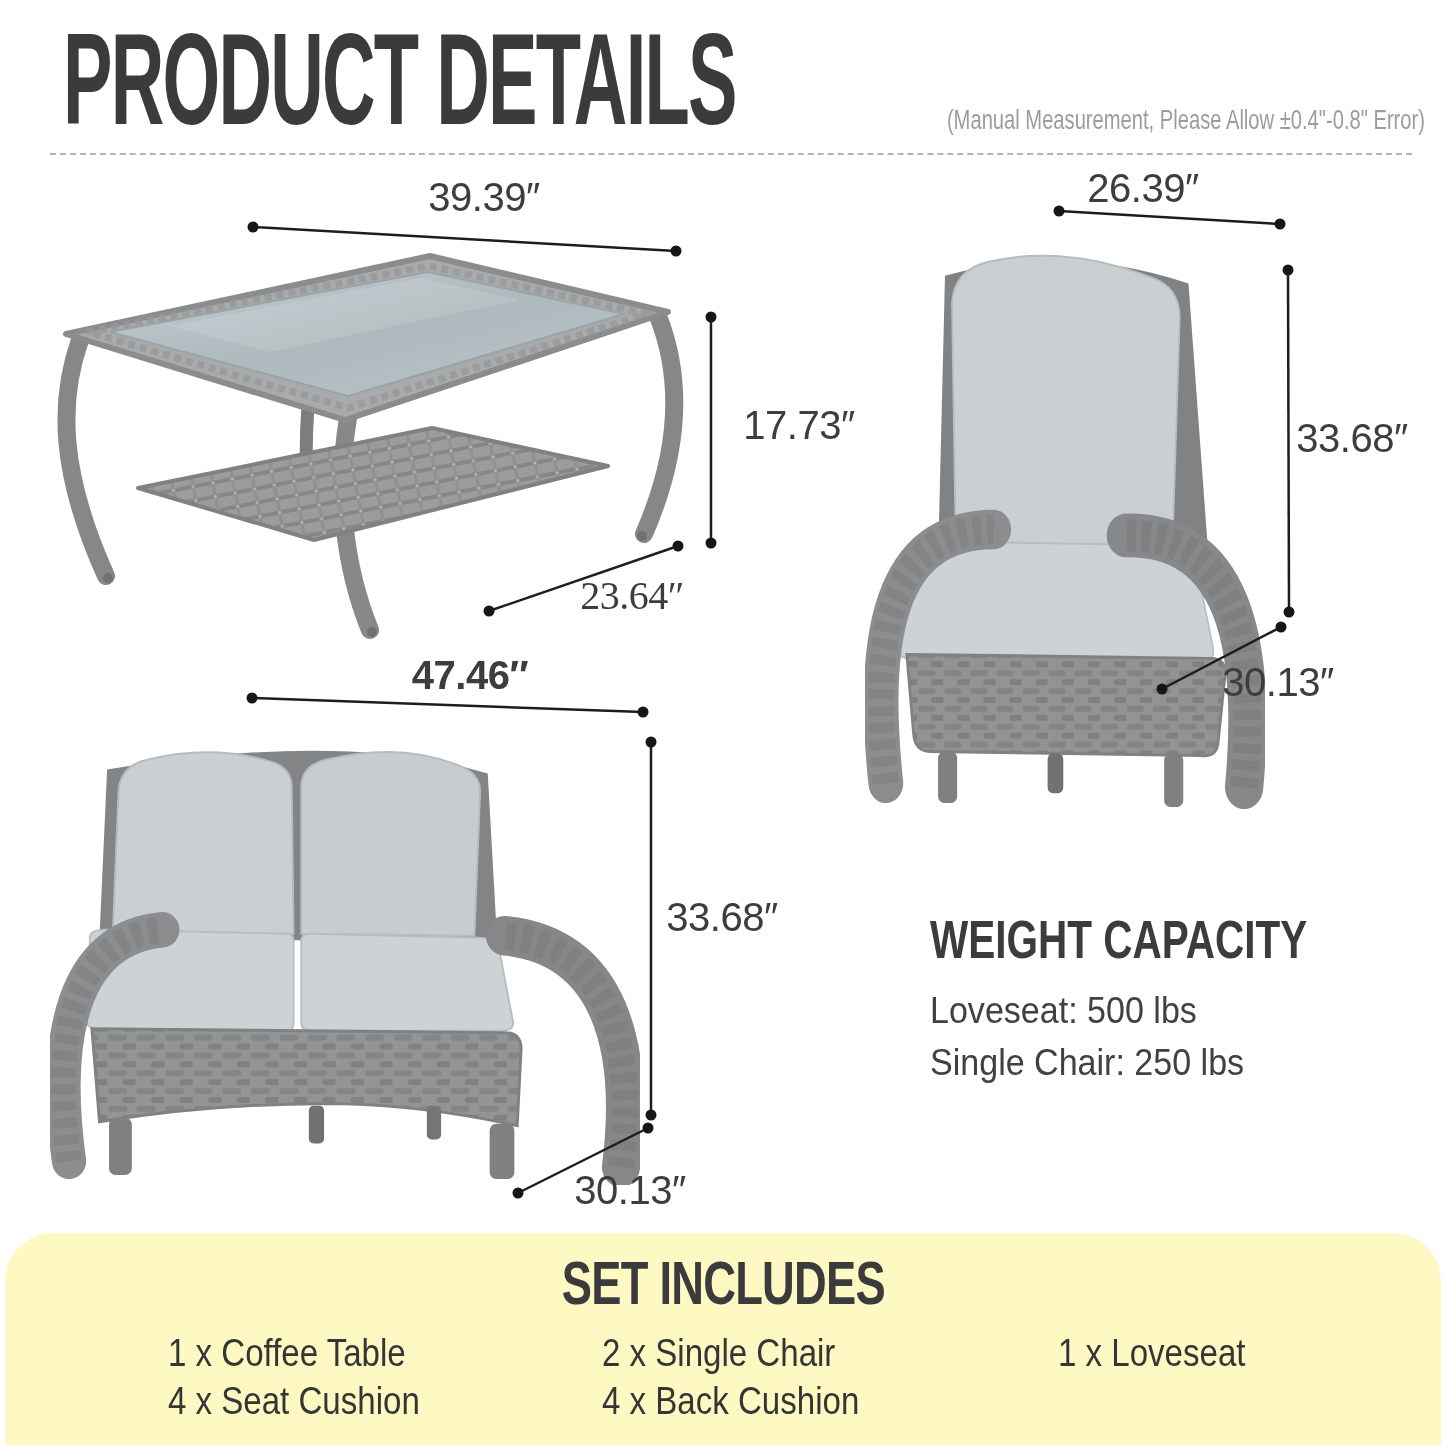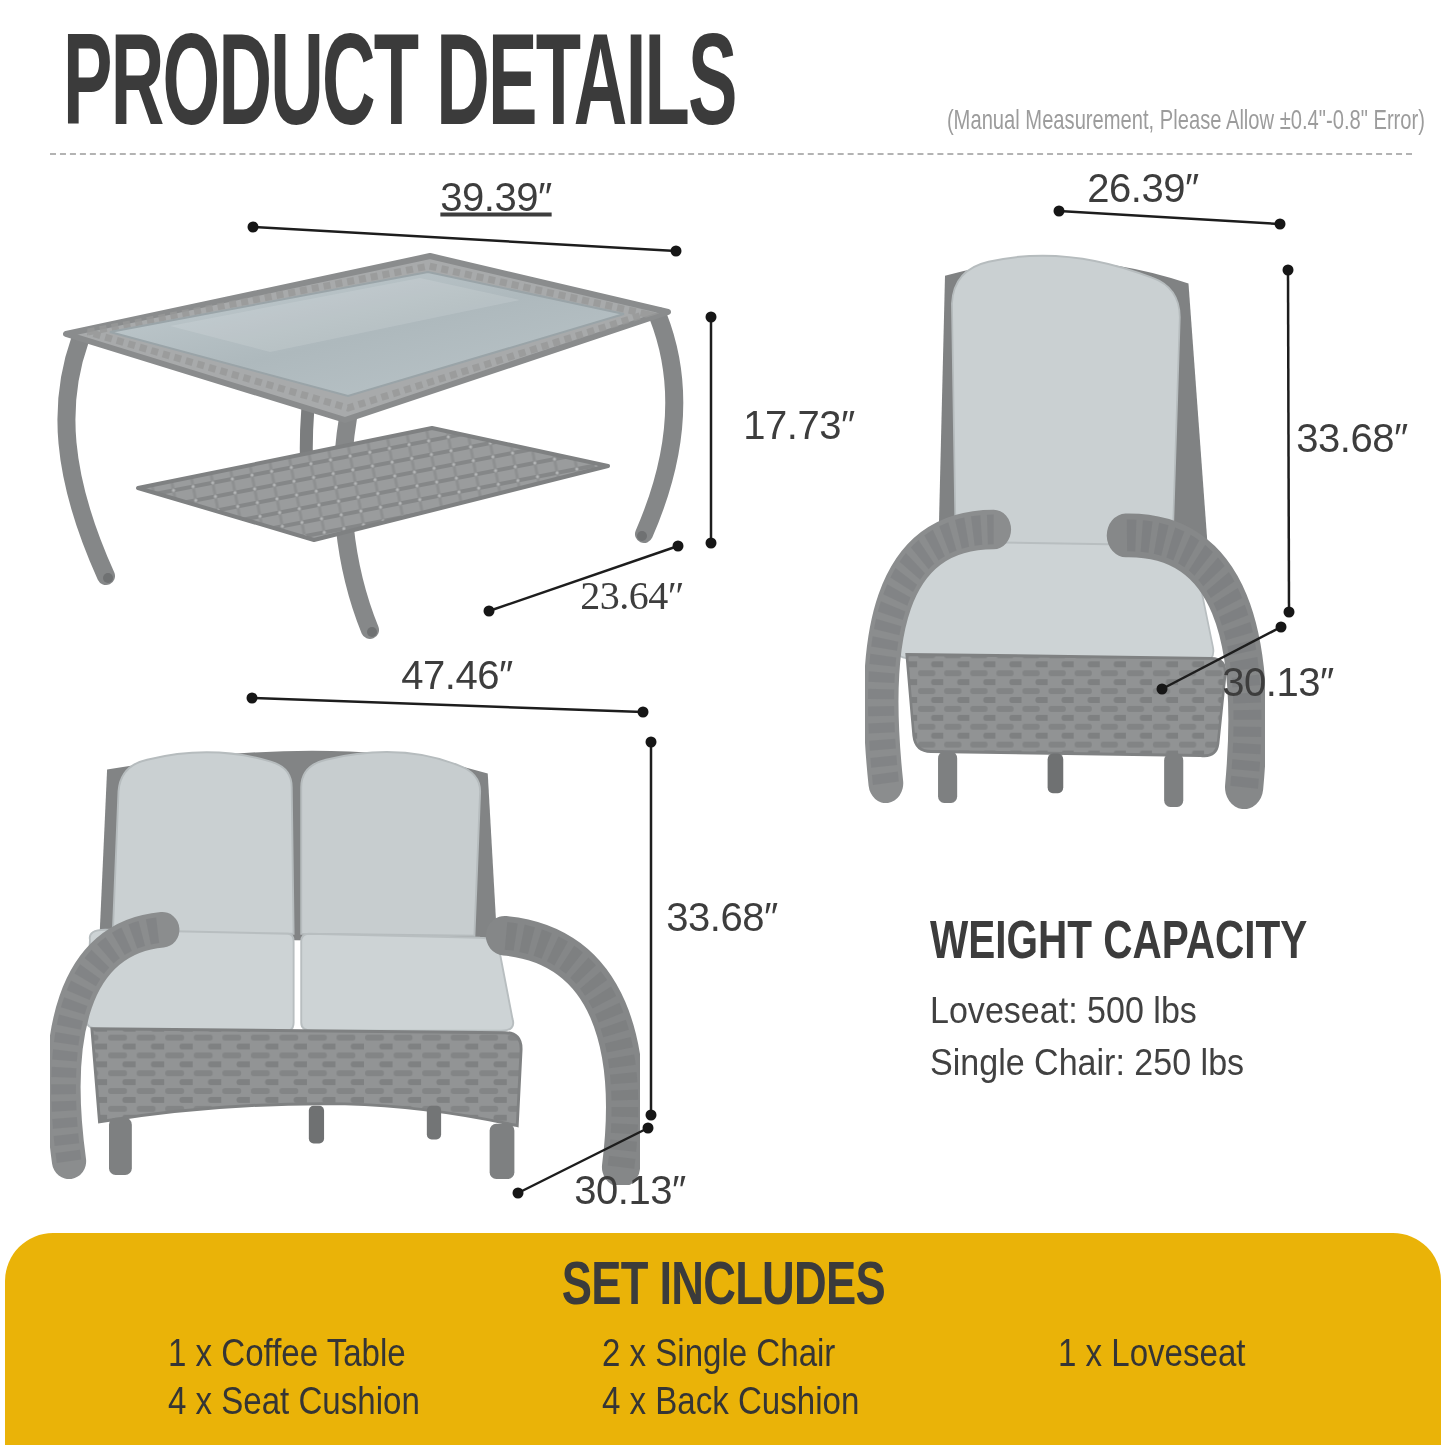--- a/index.html
+++ b/index.html
@@ -45,21 +45,21 @@
   .weight-line{
     position:absolute;left:930px;margin:0;
     font-size:37px;color:#414141;white-space:nowrap;
     transform:scaleX(0.92);transform-origin:left top;
   }
   .weight-line-1{top:990px;}
   .weight-line-2{top:1042px;}
   
   .panel{
     position:absolute;left:5px;top:1233px;width:1436px;height:212px;
-    background:#eab308;border-radius:48px 48px 0 0;
+    background:#fef9c3;border-radius:48px 48px 0 0;
   }
   .panel-heading-wrap{
     position:absolute;left:0;top:19px;width:100%;
     display:flex;justify-content:center;
   }
   .panel-heading{
     margin:0;font-size:62px;font-weight:900;line-height:1;letter-spacing:-1px;
     color:#3b3b3b;white-space:nowrap;
     transform:scaleX(0.73);transform-origin:center top;
   }
@@ -204,27 +204,27 @@
         <circle cx="1281" cy="627" r="5.5"></circle>
       <circle cx="252" cy="698" r="5.5"></circle>
         <circle cx="643" cy="712" r="5.5"></circle>
       <circle cx="651" cy="742" r="5.5"></circle>
         <circle cx="651" cy="1115" r="5.5"></circle>
       <circle cx="518" cy="1193" r="5.5"></circle>
         <circle cx="648" cy="1128" r="5.5"></circle>
     </g>
   </svg>
 
-  <div class="dim-label" style="left:496px;top:197px;text-decoration:underline;">39.39″</div>
+  <div class="dim-label" style="left:484px;top:197px;">39.39″</div>
   <div class="dim-label" style="left:787px;top:425px;margin-left:12px;">17.73″</div>
   <div class="dim-label" style="left:632px;top:595px;font-family:Liberation Serif, serif;">23.64″</div>
   <div class="dim-label" style="left:1143px;top:188px;">26.39″</div>
   <div class="dim-label" style="left:1352px;top:438px;">33.68″</div>
   <div class="dim-label" style="left:1278px;top:682px;">30.13″</div>
-  <div class="dim-label" style="left:457px;top:675px;">47.46″</div>
+  <div class="dim-label" style="left:470px;top:675px;font-weight:bold;">47.46″</div>
   <div class="dim-label" style="left:722px;top:917px;">33.68″</div>
   <div class="dim-label" style="left:630px;top:1190px;">30.13″</div>
 
   <h2 class="weight-heading">WEIGHT CAPACITY</h2>
   <p class="weight-line weight-line-1">Loveseat: 500 lbs</p>
   <p class="weight-line weight-line-2">Single Chair: 250 lbs</p>
 
   <div class="panel">
     <div class="panel-heading-wrap">
       <h2 class="panel-heading">SET INCLUDES</h2>

